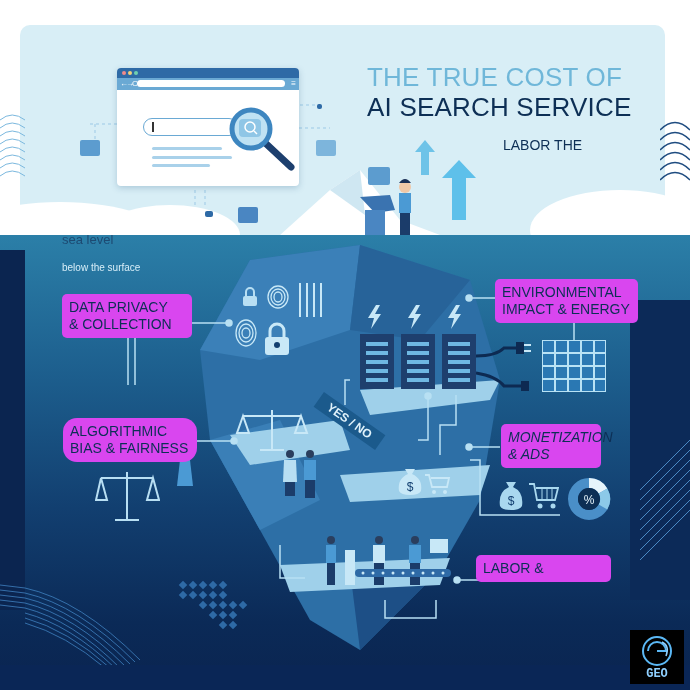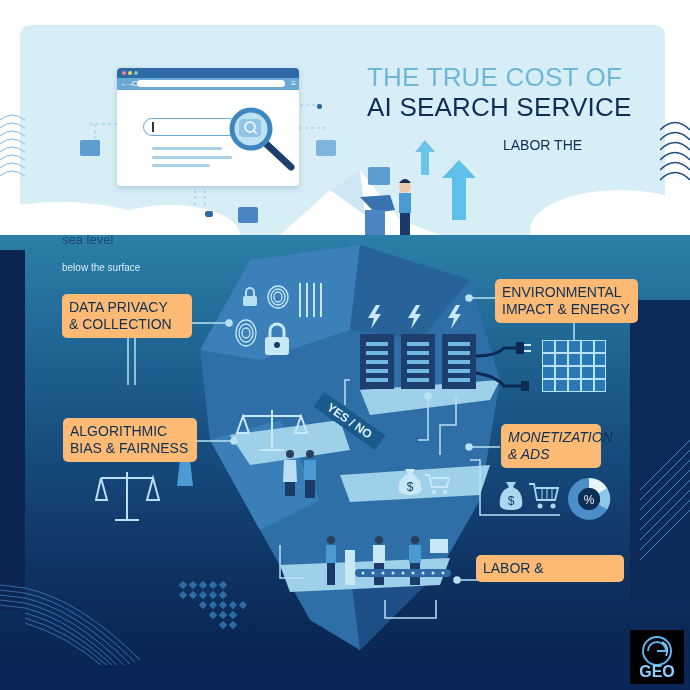--- a/index.html
+++ b/index.html
@@ -18,41 +18,41 @@
   .bottom-strip { position: absolute; left: 0; top: 665px; width: 690px; height: 25px; background: #0a2656; }
 
   .title { position: absolute; left: 355px; top: 62px; font-size: 26px; line-height: 30px; letter-spacing: 0.2px; margin-left: 12px; }
   .title .l1 { color: #6fb7d9; display: block; }
   .title .l2 { color: #0d2f55; display: block; }
   .subtitle { position: absolute; left: 503px; top: 137px; font-size: 14px; line-height: 17px; color: #0d2f55; }
 
   .sea-label { position: absolute; left: 62px; top: 232px; font-size: 13px; color: #1d4a72; }
   .below-label { position: absolute; left: 62px; top: 262px; font-size: 10px; color: #d7eef8; }
 
-  .callout { position: absolute; background: #fdba74; color: #0d2f55; border-radius: 5px;
+  .callout { position: absolute; background: #d946ef; color: #0d2f55; border-radius: 5px;
              padding: 5px 7px; font-size: 14px; line-height: 17px; text-transform: uppercase; }
   .callout span { display: block; }
 
   .browser { position: absolute; left: 117px; top: 68px; width: 182px; height: 118px;
              background: #ffffff; border-radius: 4px; box-shadow: 0 2px 6px rgba(40,90,130,.25); overflow: hidden; }
   .browser .tabbar { height: 10px; background: #2e6aa6; position: relative; }
   .browser .dot { position: absolute; top: 3px; width: 4px; height: 4px; border-radius: 50%; }
   .browser .navbar { height: 12px; background: #6aa9d4; position: relative; }
   .browser .url { position: absolute; left: 20px; top: 2px; width: 148px; height: 7px; background: #fff; border-radius: 4px; }
   .browser .nav-glyph { position: absolute; top: 0; font-size: 8px; color: #fff; line-height: 12px; }
   .search-box { position: absolute; left: 143px; top: 118px; width: 95px; height: 18px; border: 1.5px solid #6aa9d4; border-radius: 9px; background: #fff; }
   .search-box .caret { position: absolute; left: 8px; top: 3px; width: 1.5px; height: 10px; background: #333; }
   .result-line { position: absolute; height: 3px; background: #a9d1ea; border-radius: 2px; }
 
   .chip { position: absolute; border-radius: 2px; }
   .yesno { position: absolute; left: 312px; top: 412px; width: 75px; height: 18px; background: #1b5a8c;
            color: #e0f2fb; font-size: 12px; font-weight: bold; transform: rotate(35deg); text-align: center; line-height: 18px; }
 
   .geo-badge { position: absolute; left: 630px; top: 630px; width: 54px; height: 54px; background: #000; }
-  .geo-badge .txt { position: absolute; bottom: 3px; width: 100%; text-align: center; font-size: 16px; font-weight: bold; color: #8fd0ff; }
+  .geo-badge .txt { position: absolute; bottom: 3px; width: 100%; text-align: center; font-size: 12px; font-weight: bold; color: #8fd0ff; font-family: Liberation Mono, monospace; }
 </style>
 </head>
 <body>
 
 <div class="poster">
 
   <div class="sky"></div>
 
   <svg style="position:absolute;left:0;top:140px" width="690" height="110">
     <ellipse cx="60" cy="100" rx="110" ry="38" fill="#ffffff"></ellipse>
@@ -394,29 +394,29 @@
   <div class="below-label">below the surface</div>
 
   <div class="callout" style="left:62px;top:294px;width:130px;">
     <span>DATA PRIVACY</span>
     <span>&amp; COLLECTION</span>
   </div>
   <div class="callout" style="left:495px;top:279px;width:143px;">
     <span>ENVIRONMENTAL</span>
     <span>IMPACT &amp; ENERGY</span>
   </div>
-  <div class="callout" style="left:63px;top:418px;width:134px;">
+  <div class="callout" style="left:63px;top:418px;width:134px;border-radius:14px;">
     <span>ALGORITHMIC</span>
     <span>BIAS &amp; FAIRNESS</span>
   </div>
   <div class="callout" style="left:501px;top:424px;width:100px;font-style:italic;">
     <span>MONETIZATION</span>
     <span>&amp; ADS</span>
   </div>
-  <div class="callout" style="left:476px;top:555px;width:148px;">
+  <div class="callout" style="left:476px;top:555px;width:135px;">
     <span>LABOR &amp;</span>
   </div>
 
   <div class="yesno">YES / NO</div>
 
   <svg style="position:absolute;left:178px;top:580px" width="75" height="50">
     <g fill="#2e6aa6">
       <rect x="2" y="2" width="6" height="6" transform="rotate(45 5 5)"></rect>
         <rect x="12" y="2" width="6" height="6" transform="rotate(45 15 5)"></rect>
         <rect x="22" y="2" width="6" height="6" transform="rotate(45 25 5)"></rect>

